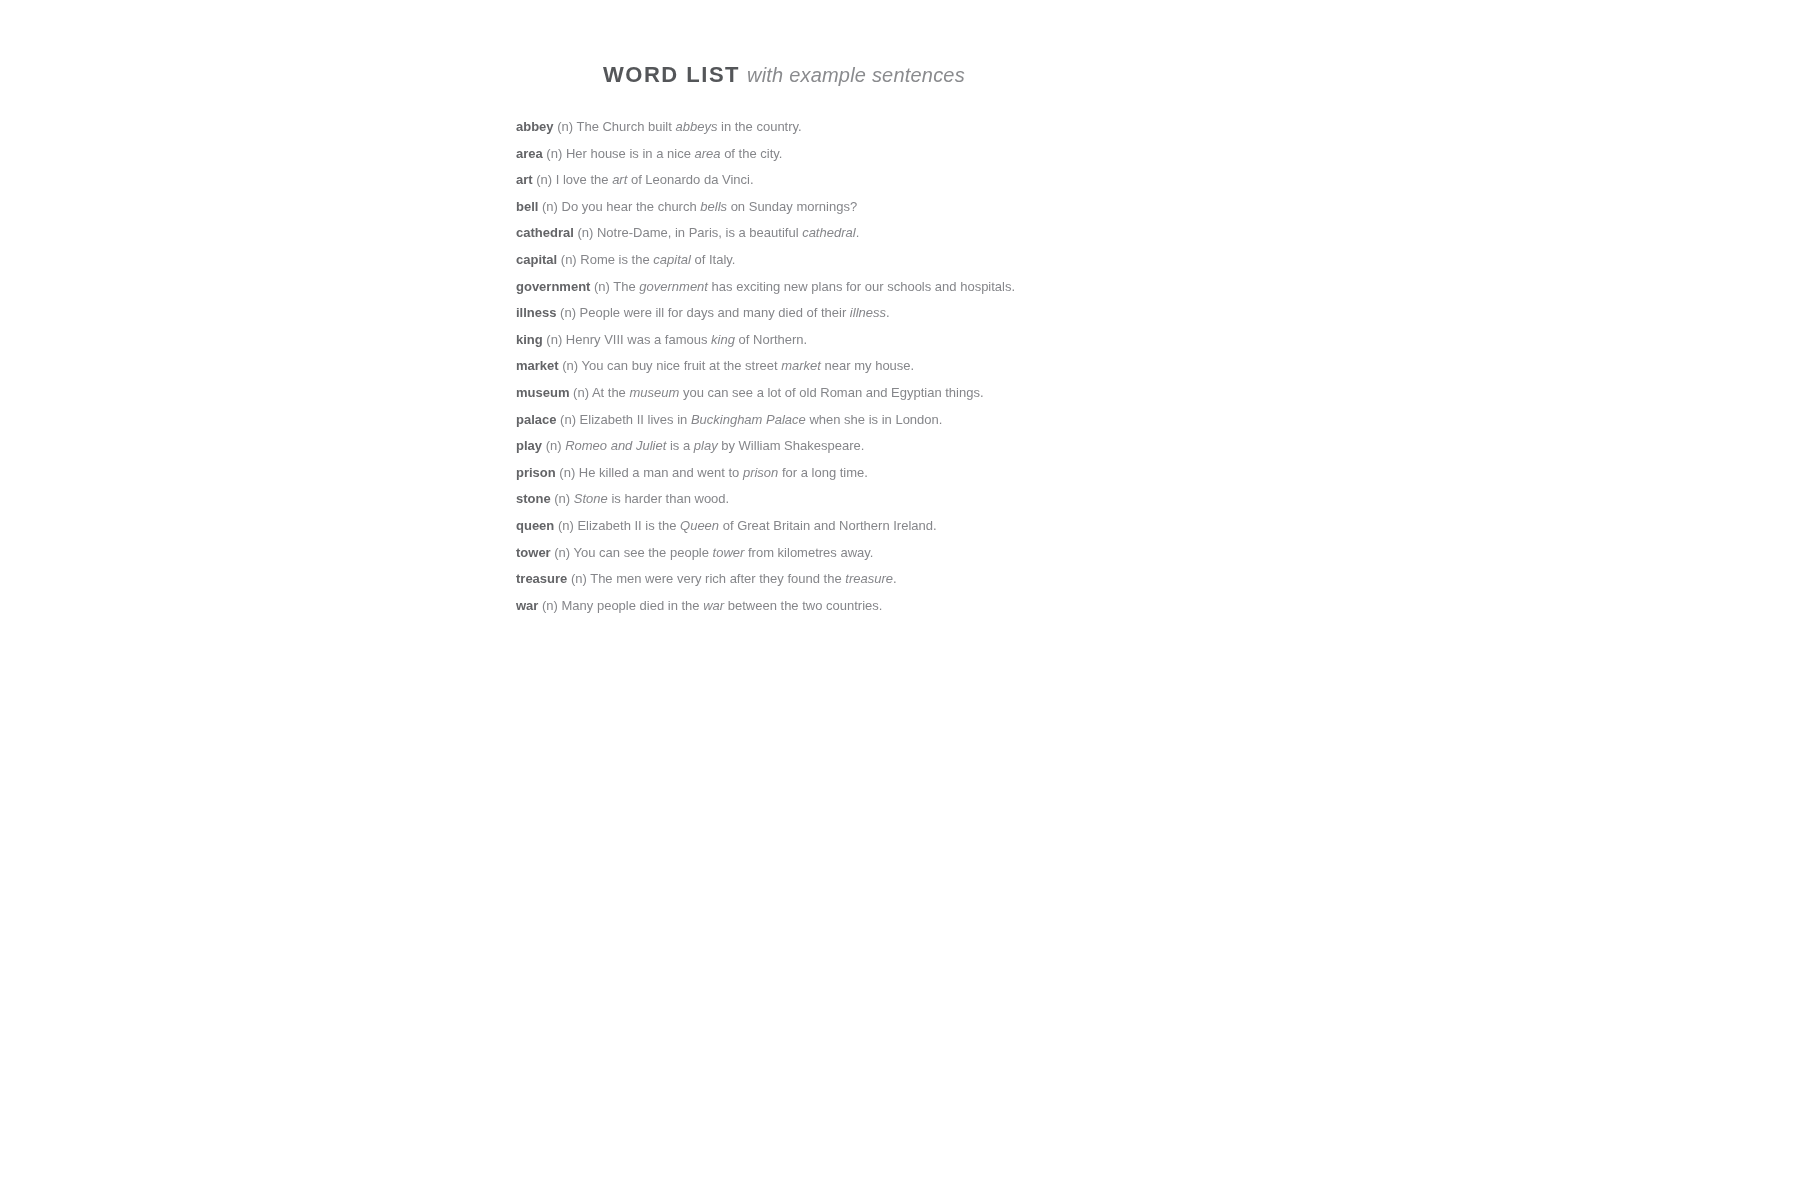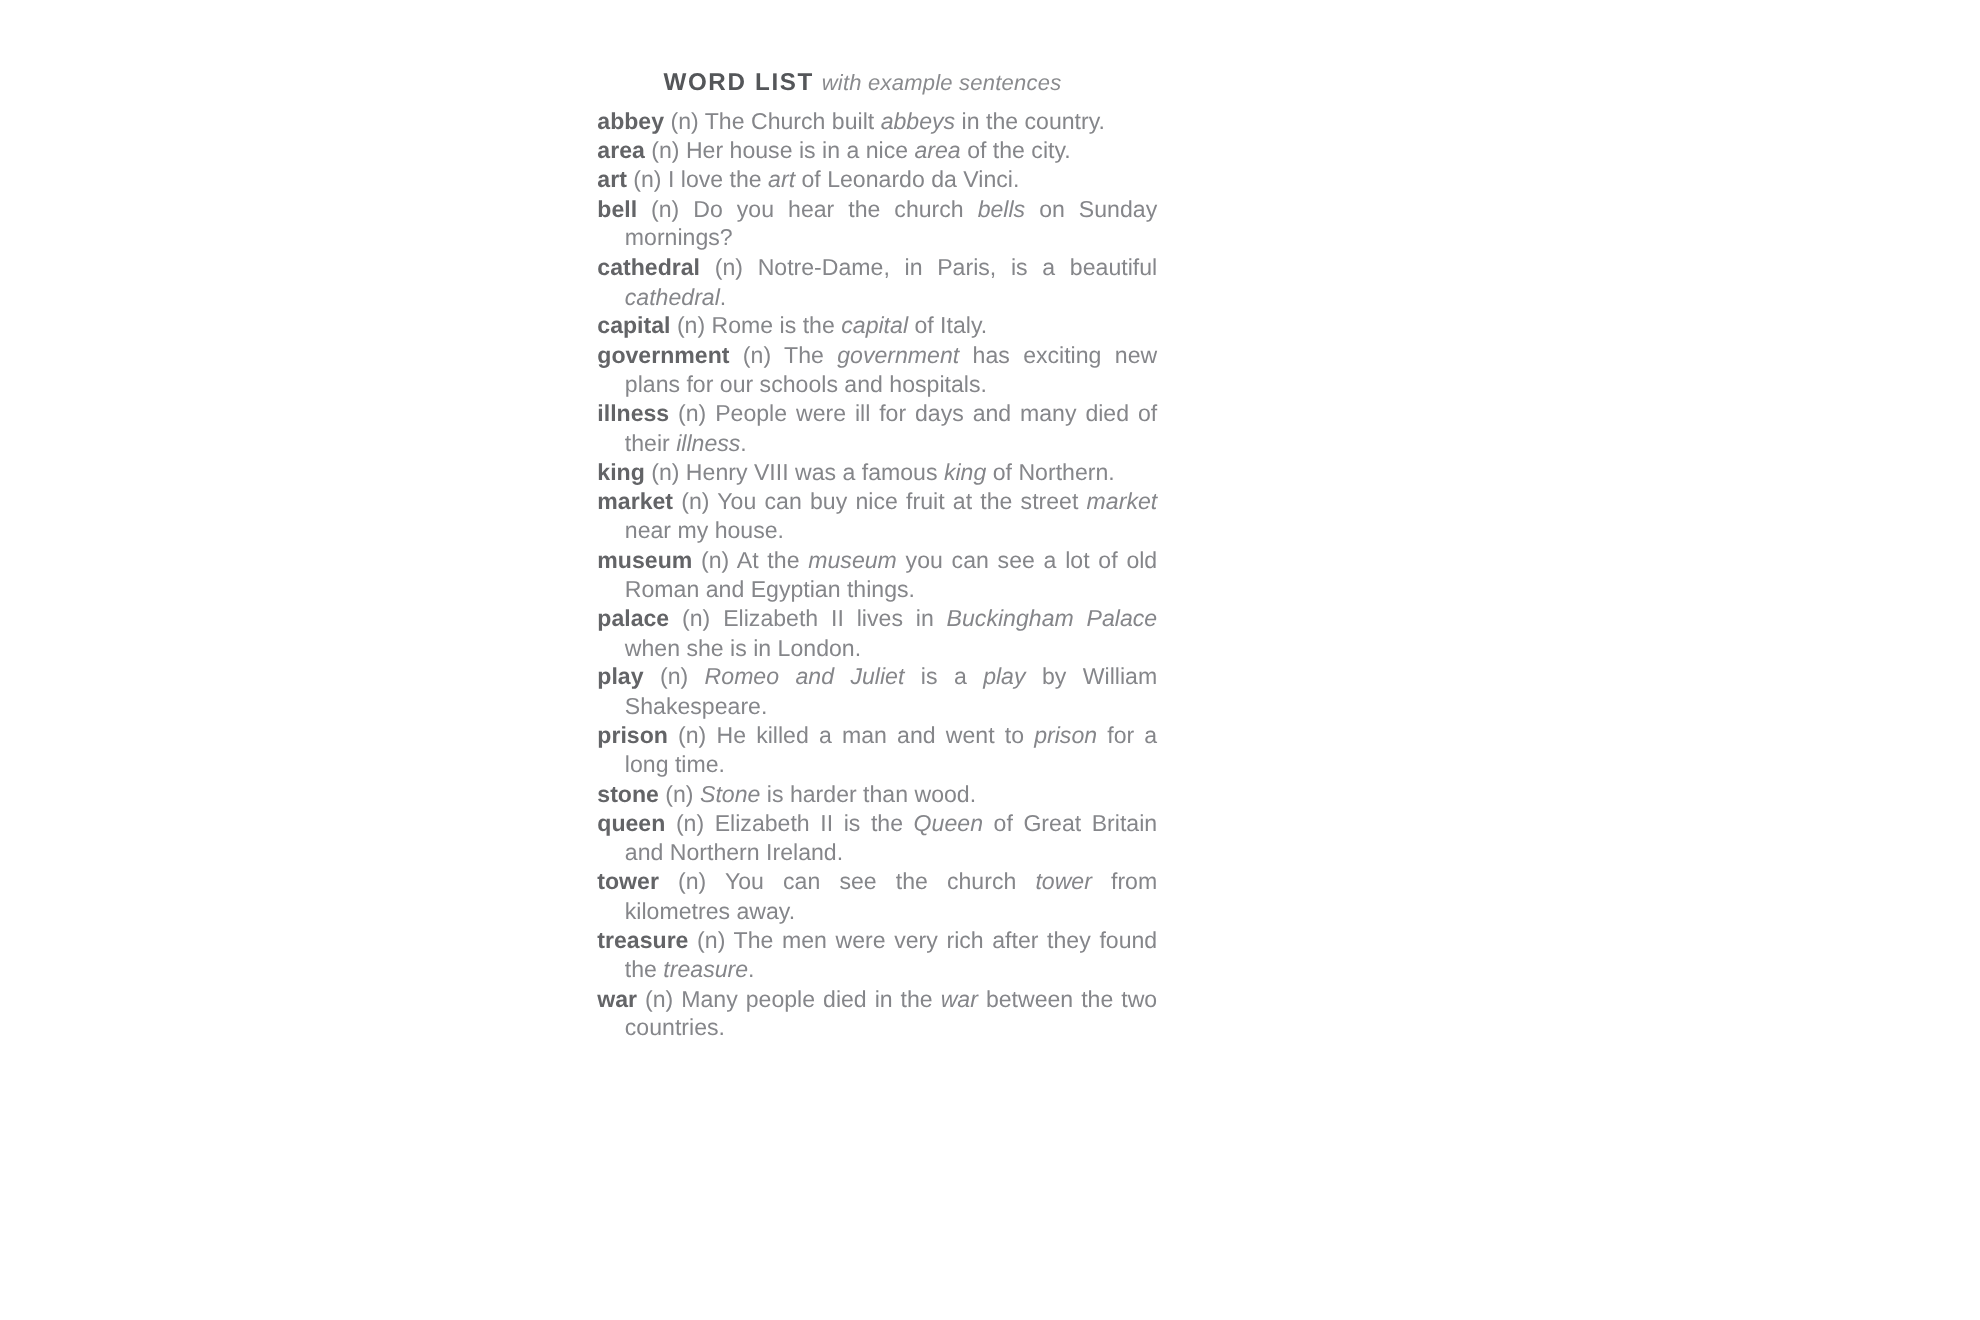--- a/index.html
+++ b/index.html
@@ -21,44 +21,43 @@
   }
   .content {
     position: absolute;
     left: 516px;
     top: 62px;
     width: 536px;
   }
   .title-row {
     text-align: center;
     white-space: nowrap;
-    margin-bottom: 10px;
+    margin-bottom: 26px;
   }
   .title {
     font-weight: bold;
     font-size: 22px;
     letter-spacing: 1.5px;
     color: var(--title);
   }
   .subtitle {
     font-style: italic;
     font-size: 20px;
     color: var(--subtitle);
     margin-left: 7px;
     letter-spacing: 0.2px;
   }
   .entries { }
   .entry {
-    font-size: 21px;
+    font-size: 13px;
     line-height: 26.6px;
     color: var(--body);
     text-align: justify;
     padding-left: 25px;
     text-indent: -25px;
-    margin-left: 27px;
   }
   .headword {
     font-weight: bold;
     color: var(--headword);
   }
   .pos { color: var(--body); }
   .seg { color: var(--body); }
   .it { font-style: italic; }
 </style>
 </head>
@@ -79,18 +78,18 @@
         <div class="entry"><span class="headword">government</span><span class="pos"> (n) </span><span class="seg">The </span><span class="seg it">government</span><span class="seg"> has exciting new plans for our schools and hospitals.</span></div>
         <div class="entry"><span class="headword">illness</span><span class="pos"> (n) </span><span class="seg">People were ill for days and many died of their </span><span class="seg it">illness</span><span class="seg">.</span></div>
         <div class="entry"><span class="headword">king</span><span class="pos"> (n) </span><span class="seg">Henry VIII was a famous </span><span class="seg it">king</span><span class="seg"> of Northern.</span></div>
         <div class="entry"><span class="headword">market</span><span class="pos"> (n) </span><span class="seg">You can buy nice fruit at the street </span><span class="seg it">market</span><span class="seg"> near my house.</span></div>
         <div class="entry"><span class="headword">museum</span><span class="pos"> (n) </span><span class="seg">At the </span><span class="seg it">museum</span><span class="seg"> you can see a lot of old Roman and Egyptian things.</span></div>
         <div class="entry"><span class="headword">palace</span><span class="pos"> (n) </span><span class="seg">Elizabeth II lives in </span><span class="seg it">Buckingham Palace</span><span class="seg"> when she is in London.</span></div>
         <div class="entry"><span class="headword">play</span><span class="pos"> (n) </span><span class="seg it">Romeo and Juliet</span><span class="seg"> is a </span><span class="seg it">play</span><span class="seg"> by William Shakespeare.</span></div>
         <div class="entry"><span class="headword">prison</span><span class="pos"> (n) </span><span class="seg">He killed a man and went to </span><span class="seg it">prison</span><span class="seg"> for a long time.</span></div>
         <div class="entry"><span class="headword">stone</span><span class="pos"> (n) </span><span class="seg it">Stone</span><span class="seg"> is harder than wood.</span></div>
         <div class="entry"><span class="headword">queen</span><span class="pos"> (n) </span><span class="seg">Elizabeth II is the </span><span class="seg it">Queen</span><span class="seg"> of Great Britain and Northern Ireland.</span></div>
-        <div class="entry"><span class="headword">tower</span><span class="pos"> (n) </span><span class="seg">You can see the church </span><span class="seg it">tower</span><span class="seg"> from kilometres away.</span></div>
+        <div class="entry"><span class="headword">tower</span><span class="pos"> (n) </span><span class="seg">You can see the people </span><span class="seg it">tower</span><span class="seg"> from kilometres away.</span></div>
         <div class="entry"><span class="headword">treasure</span><span class="pos"> (n) </span><span class="seg">The men were very rich after they found the </span><span class="seg it">treasure</span><span class="seg">.</span></div>
         <div class="entry"><span class="headword">war</span><span class="pos"> (n) </span><span class="seg">Many people died in the </span><span class="seg it">war</span><span class="seg"> between the two countries.</span></div>
       </div>
   </div>
 </div>
 
 </body></html>

